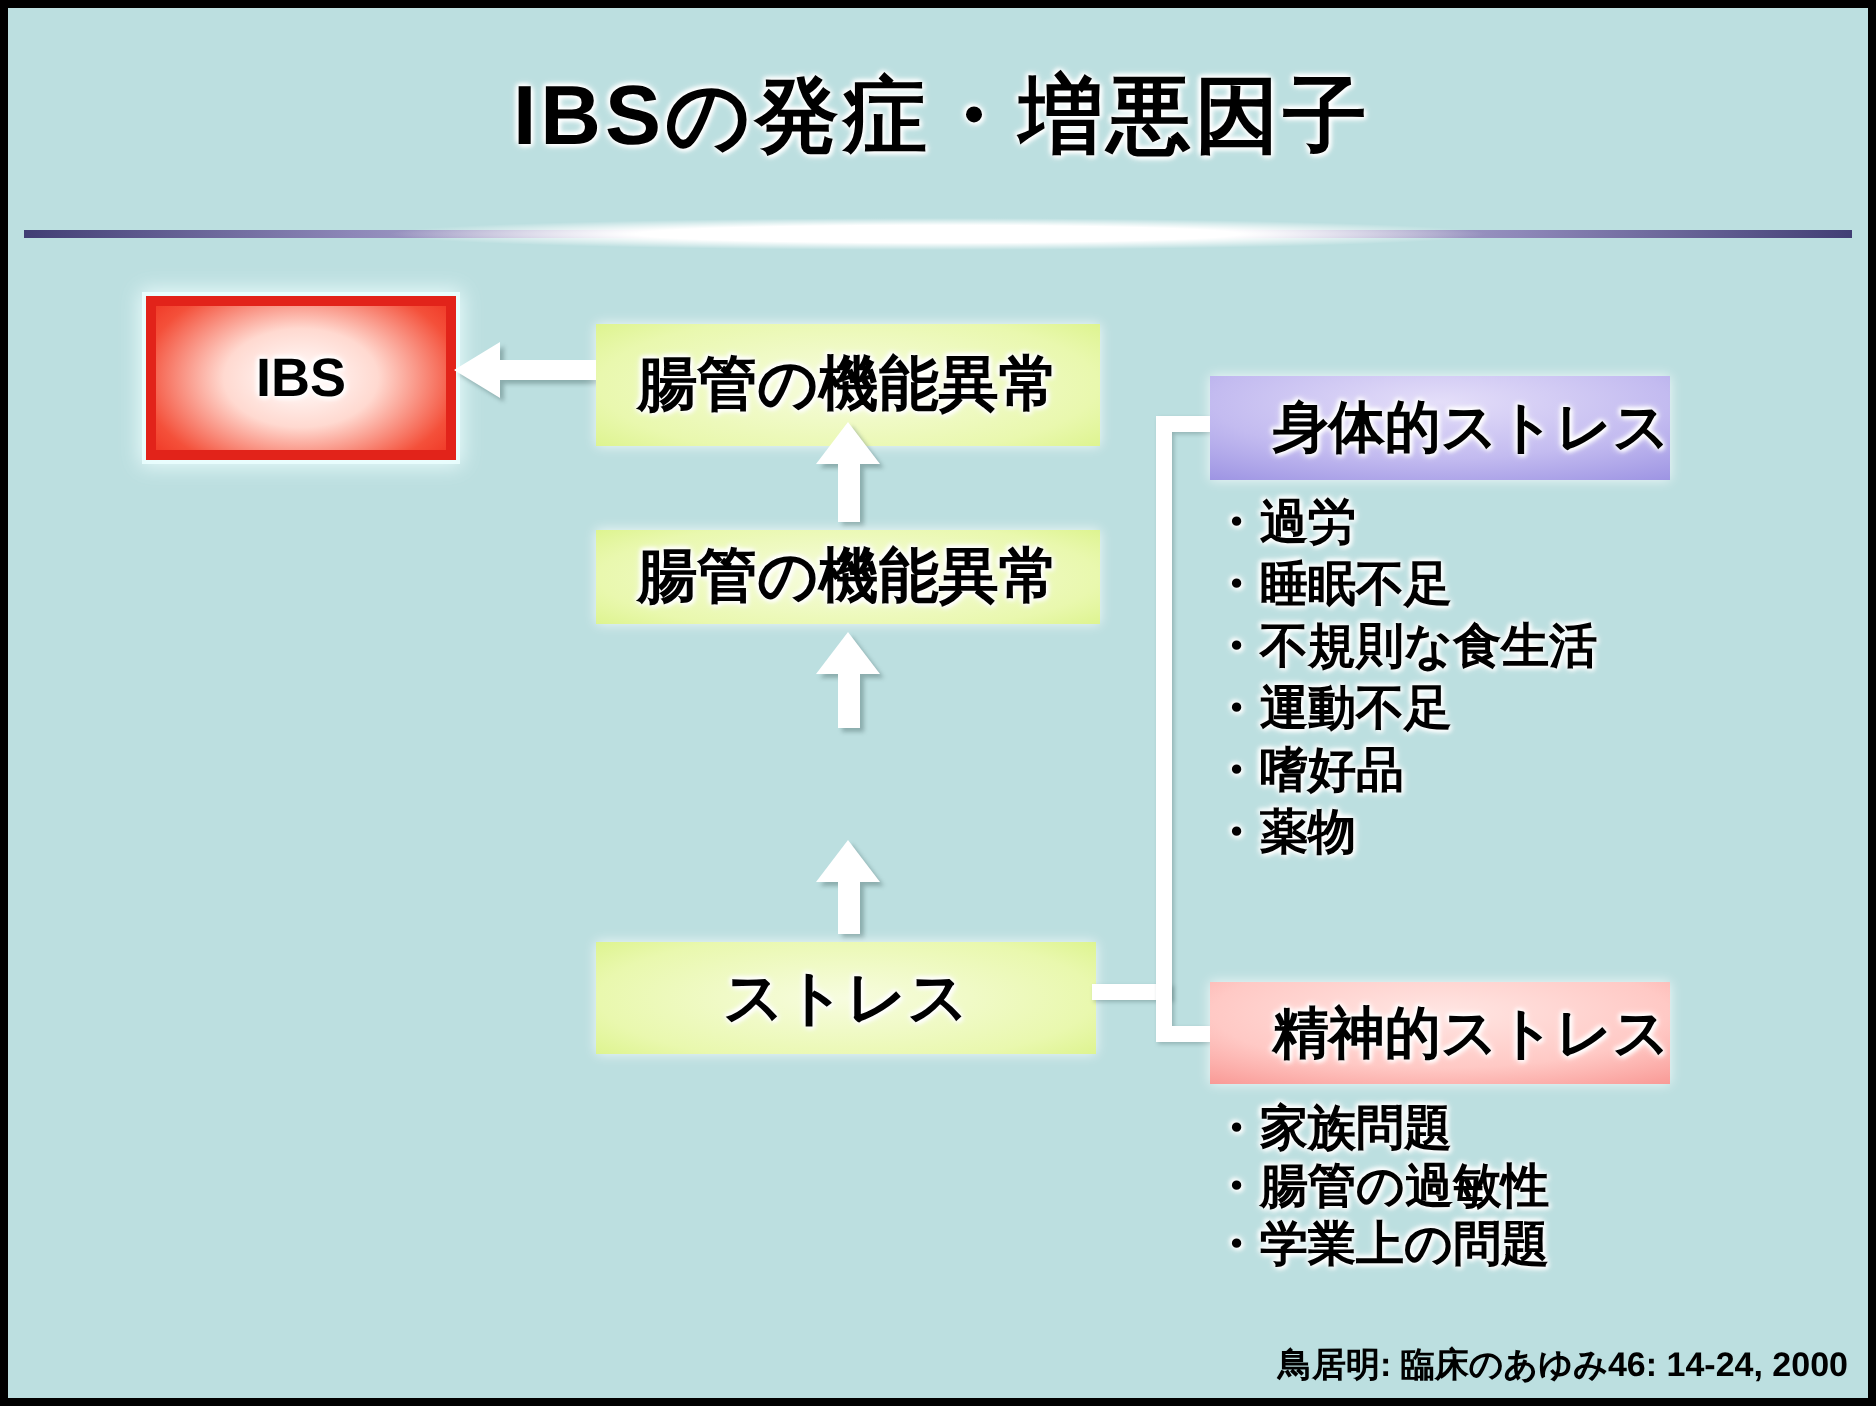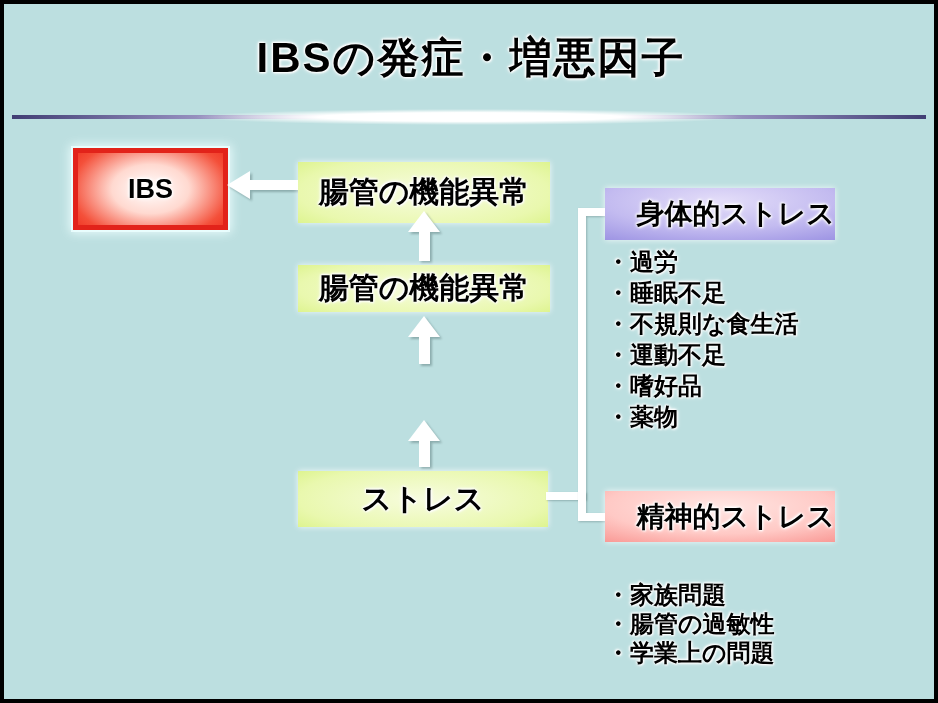--- a/index.html
+++ b/index.html
@@ -86,21 +86,21 @@
   .hbox-pink{
     top:487px;height:51px;
     background:radial-gradient(ellipse 110% 120% at 50% 30%,#ffe6e3 0%,#ffc9c5 45%,#f8908c 80%,#f47c7c 100%);
   }
   .hbox-label{font-size:28px;font-weight:bold;white-space:nowrap;}
   
   .blist{position:absolute;left:602px;}
   .blist .item{font-size:24px;font-weight:bold;white-space:nowrap;}
   .blist-physical{top:242px;}
   .blist-physical .item{line-height:31px;}
-  .blist-mental{top:576px;}
+  .blist-mental{top:546px;}
   .blist-mental .item{line-height:29px;}
   
   .citation{
     position:absolute;right:10px;bottom:5px;
     font-size:17px;font-weight:bold;color:#000;white-space:nowrap;
   }
 </style>
 </head>
 <body>
 
@@ -167,14 +167,15 @@
 
   <div class="hbox hbox-pink">
     <span class="hbox-label glow">精神的ストレス</span>
   </div>
   <div class="blist blist-mental">
     <div class="item glow">・家族問題</div>
     <div class="item glow">・腸管の過敏性</div>
     <div class="item glow">・学業上の問題</div>
   </div>
 
+  <div class="citation">鳥居明: 臨床のあゆみ46: 14-24, 2000</div>
 
 </div>
 
 </body></html>

